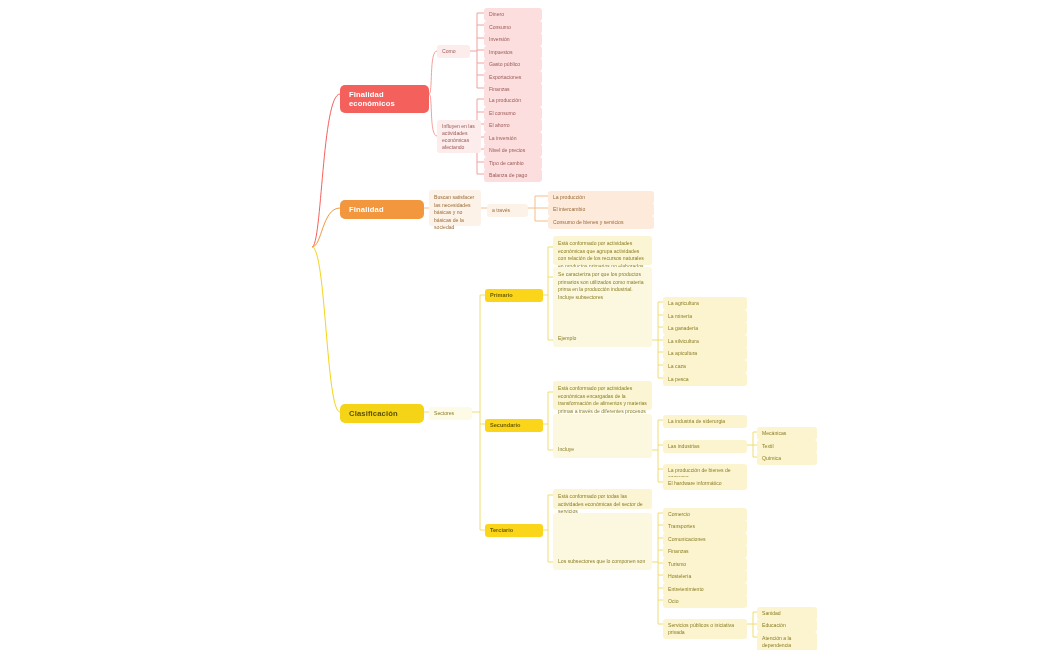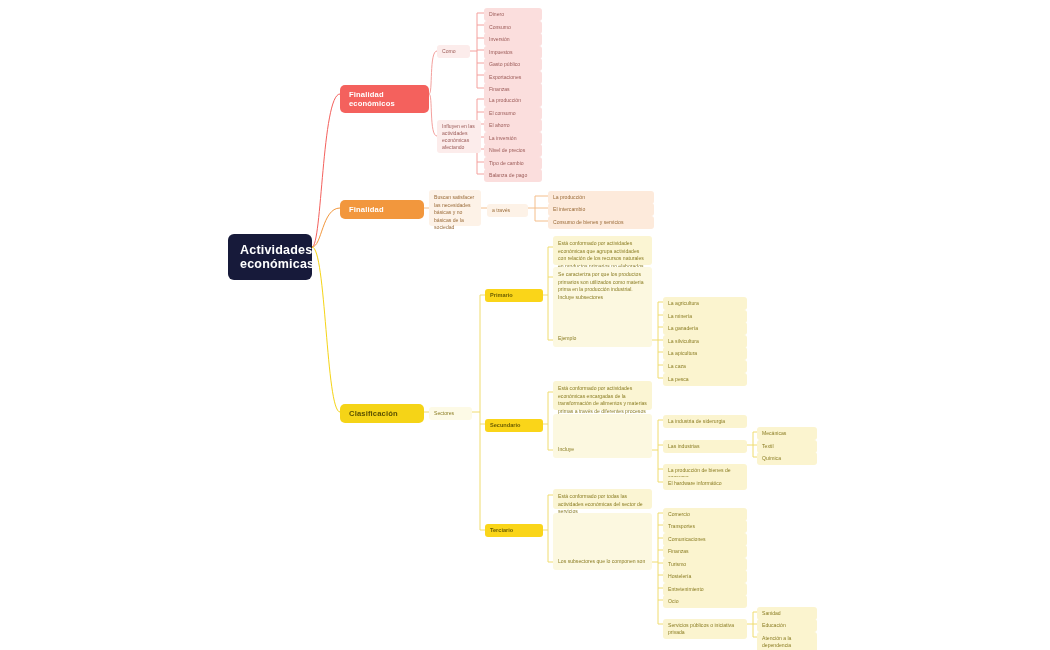--- a/index.html
+++ b/index.html
@@ -150,23 +150,20 @@
       <path d="M658,624 L663,624" stroke="#f0dc6e"></path>
 
       <path d="M747,624 L753,624" stroke="#f0dc6e"></path>
       <path d="M753,612 L753,637" stroke="#f0dc6e"></path>
       <path d="M753,612 L757,612" stroke="#f0dc6e"></path>
       <path d="M753,624 L757,624" stroke="#f0dc6e"></path>
       <path d="M753,637 L757,637" stroke="#f0dc6e"></path>
     </g>
   </svg>
 
-  <div class="node root" style="left:228px;top:234px;width:84px;">
-    <span>Actividades económicas</span>
-  </div>
 
   <div class="node l1 red" style="left:340px;top:85px;width:89px;">
     <span>Finalidad económicos</span>
   </div>
 
   <div class="node chip redf" style="left:437px;top:45px;width:33px;">
     <span>Como</span>
   </div>
 
   <div class="node chip redf tall" style="left:437px;top:120px;width:44px;height:33px;">

